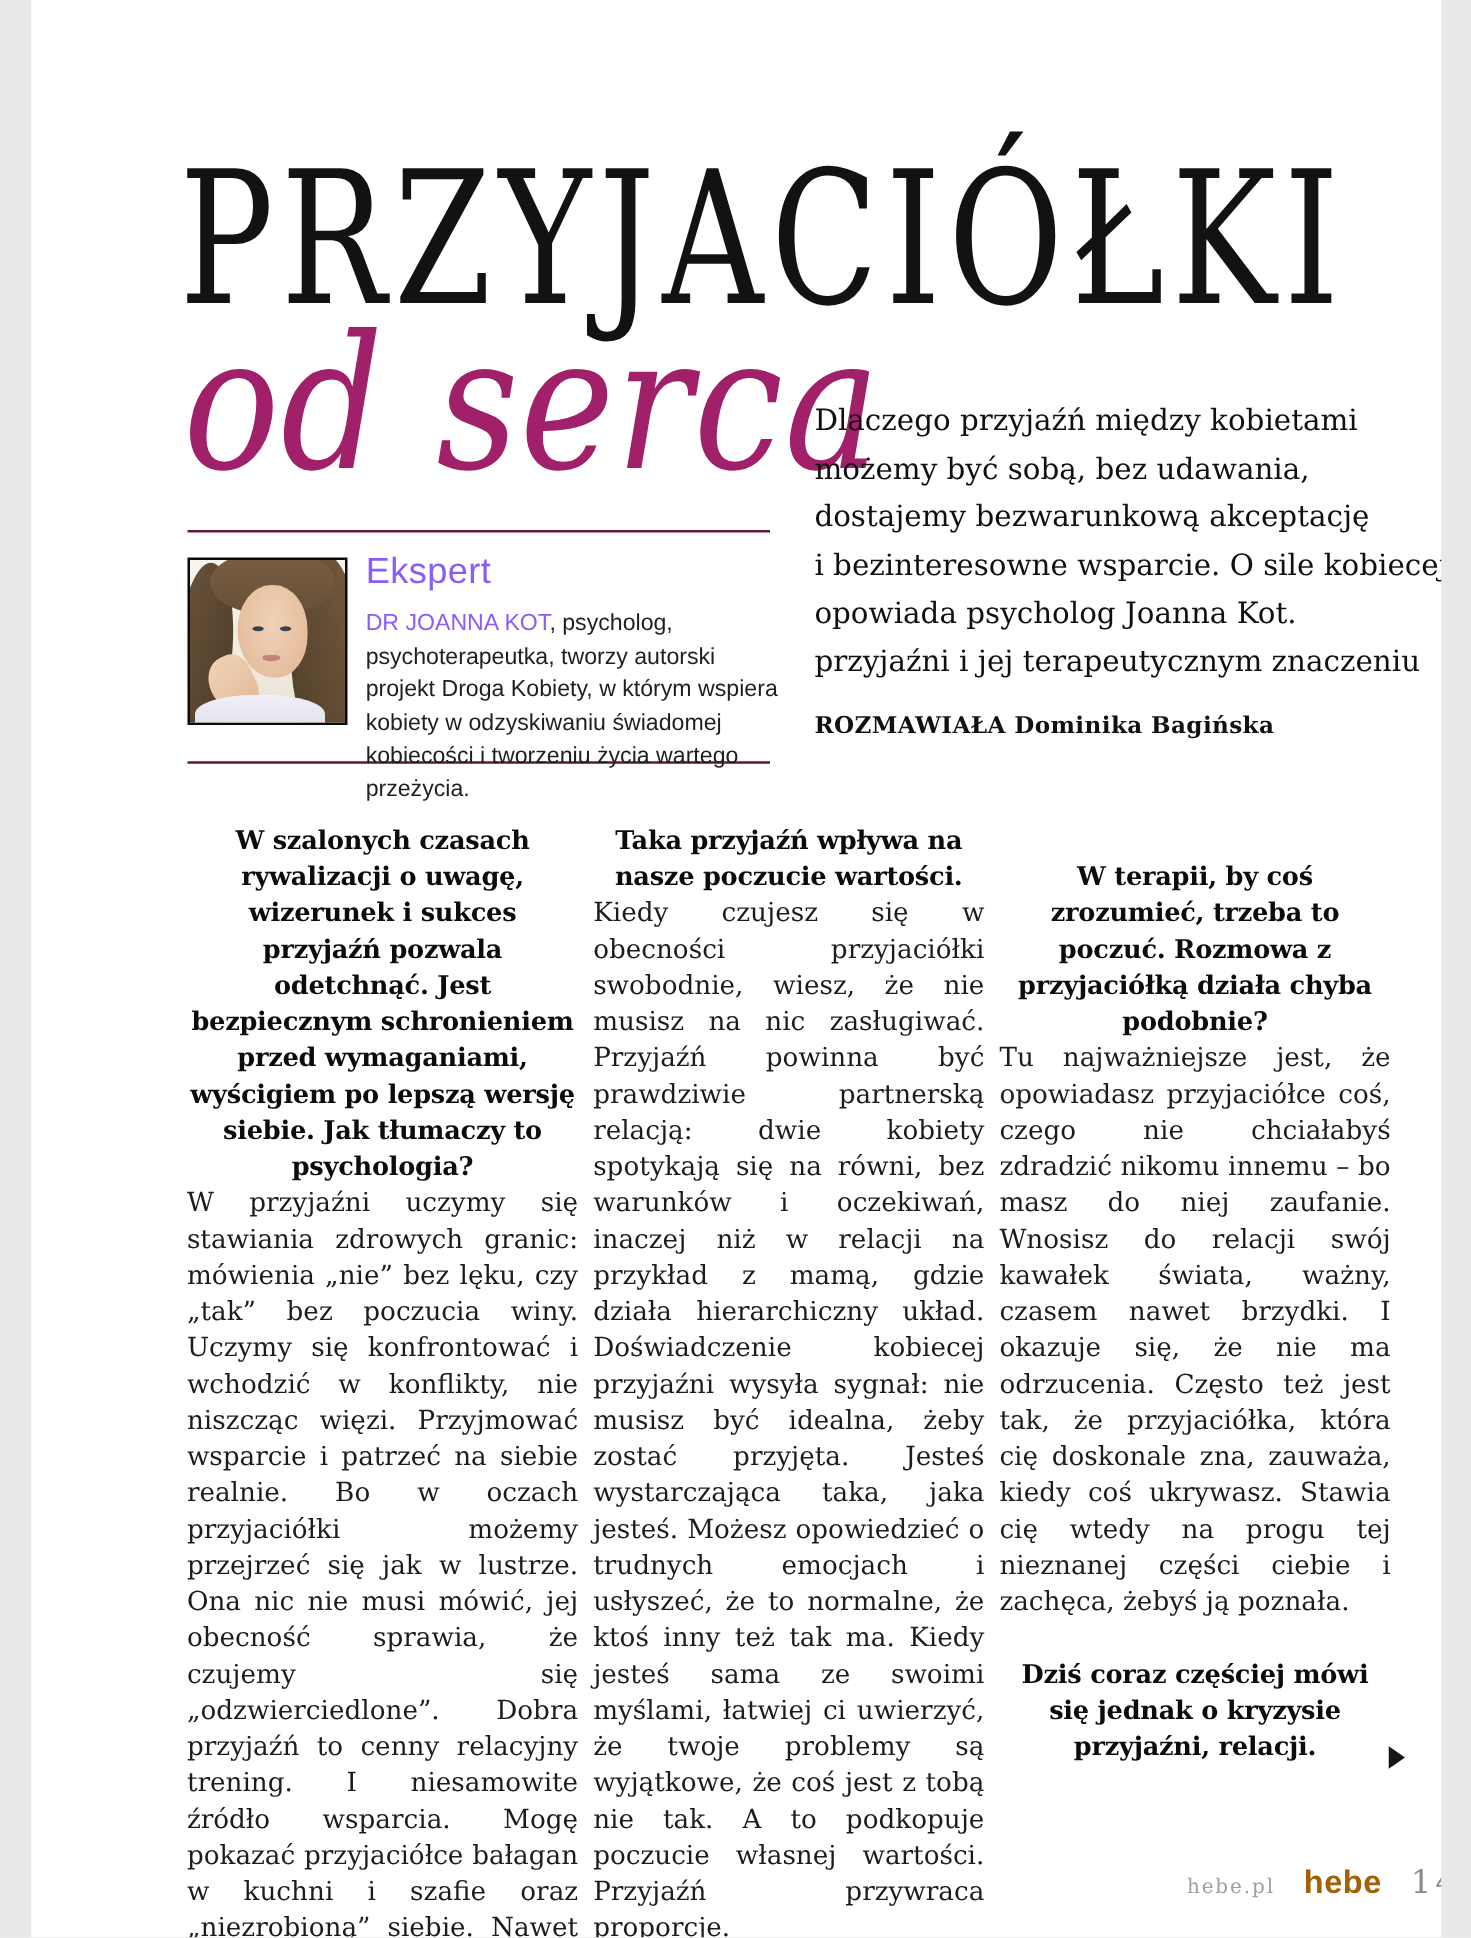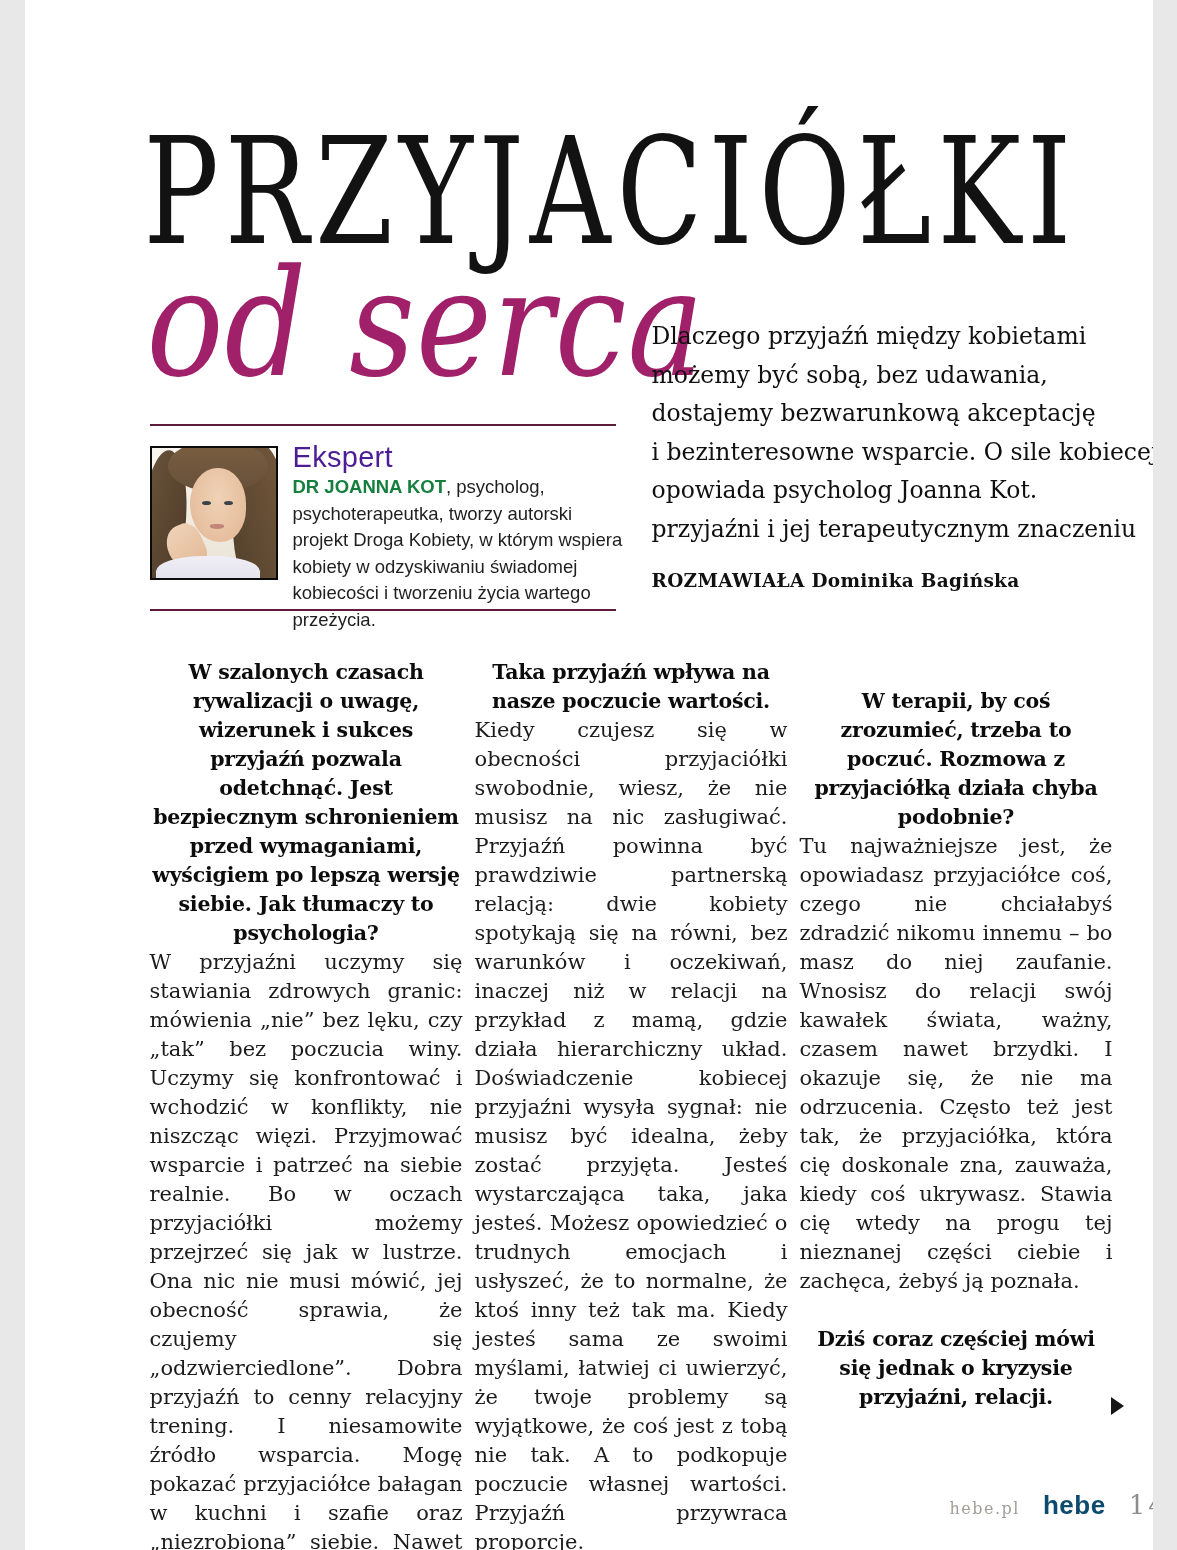--- a/index.html
+++ b/index.html
@@ -49,27 +49,27 @@
   .expert-photo .lips{position:absolute;left:58px;top:76px;width:14px;height:5px;
     background:#c3857a;border-radius:40% 40% 60% 60%;}
   .expert-photo .hand{position:absolute;left:16px;top:76px;width:36px;height:46px;
     background:linear-gradient(160deg,#f0d3b8,#e2b896);border-radius:55% 45% 40% 60%;transform:rotate(-24deg);}
   .expert-photo .shirt{position:absolute;left:4px;top:108px;width:104px;height:34px;
     background:linear-gradient(180deg,#f0eff6,#dfdeea);border-radius:45% 45% 0 0;}
 
   .expert-text{position:absolute;left:268px;top:441px;width:334px;}
   .expert-heading{
     font-family:"Liberation Sans", sans-serif;font-weight:400;
-    font-size:29px;line-height:32px;color:#4c1d95;letter-spacing:0.3px;margin-bottom:1px;
+    font-size:29px;line-height:32px;color:#8b5cf6;letter-spacing:0.3px;margin-bottom:12px;
   }
   .expert-desc{
     font-family:"Liberation Sans", sans-serif;
     font-size:18.5px;line-height:26.5px;color:#1f1f1f;
   }
-  .expert-desc .expert-name{font-weight:700;color:#15803d;text-align:right;}
+  .expert-desc .expert-name{font-weight:400;color:#8b5cf6;text-align:right;}
 
   
   .intro{position:absolute;left:627px;top:317px;width:470px;}
   .intro-line{
     font-family:"DejaVu Serif", serif;font-size:23.5px;line-height:38.5px;
     color:#101010;white-space:nowrap;
   }
   .byline{
     position:absolute;left:627px;top:570px;
     font-family:"DejaVu Serif", serif;font-size:18.5px;color:#111;
@@ -94,21 +94,21 @@
   .next-arrow{
     position:absolute;left:1086px;top:1397px;width:0;height:0;
     border-left:13px solid #161616;border-top:9px solid transparent;border-bottom:9px solid transparent;
   }
 
   
   .footer{
     position:absolute;left:925px;top:1490px;display:flex;align-items:baseline;gap:23px;
   }
   .footer-site{font-family:"DejaVu Serif", serif;font-size:16px;color:#a39d97;letter-spacing:1.5px;}
-  .footer-brand{font-family:"Liberation Sans", sans-serif;font-weight:700;font-size:26px;color:#0c4a6e;letter-spacing:0.5px;}
+  .footer-brand{font-family:"Liberation Sans", sans-serif;font-weight:700;font-size:26px;color:#a16207;letter-spacing:0.5px;}
   .footer-page{font-family:"DejaVu Serif", serif;font-size:26px;color:#8d8d8d;letter-spacing:3px;}
 </style>
 </head>
 <body>
 
 <div class="page">
 
   <div class="main-title">PRZYJACIÓŁKI</div>
   <div class="sub-title">od serca</div>
 

